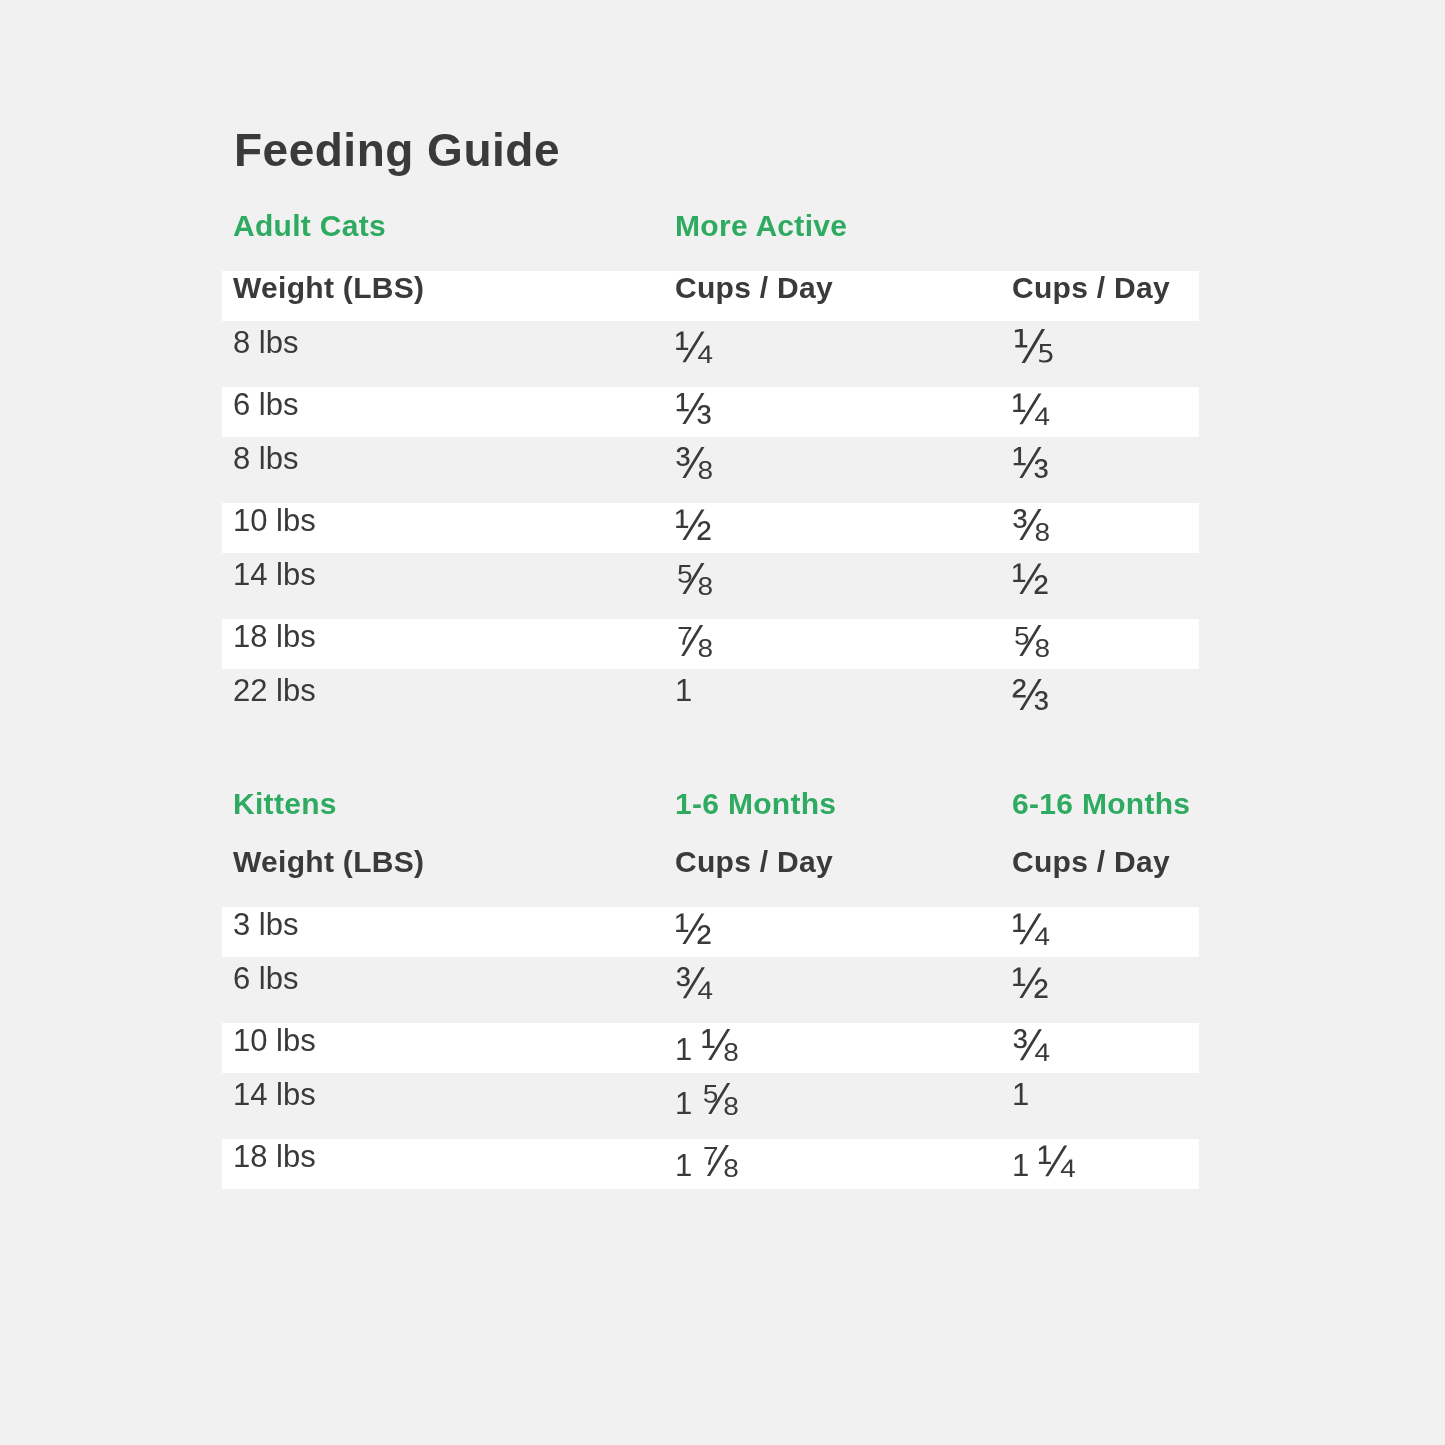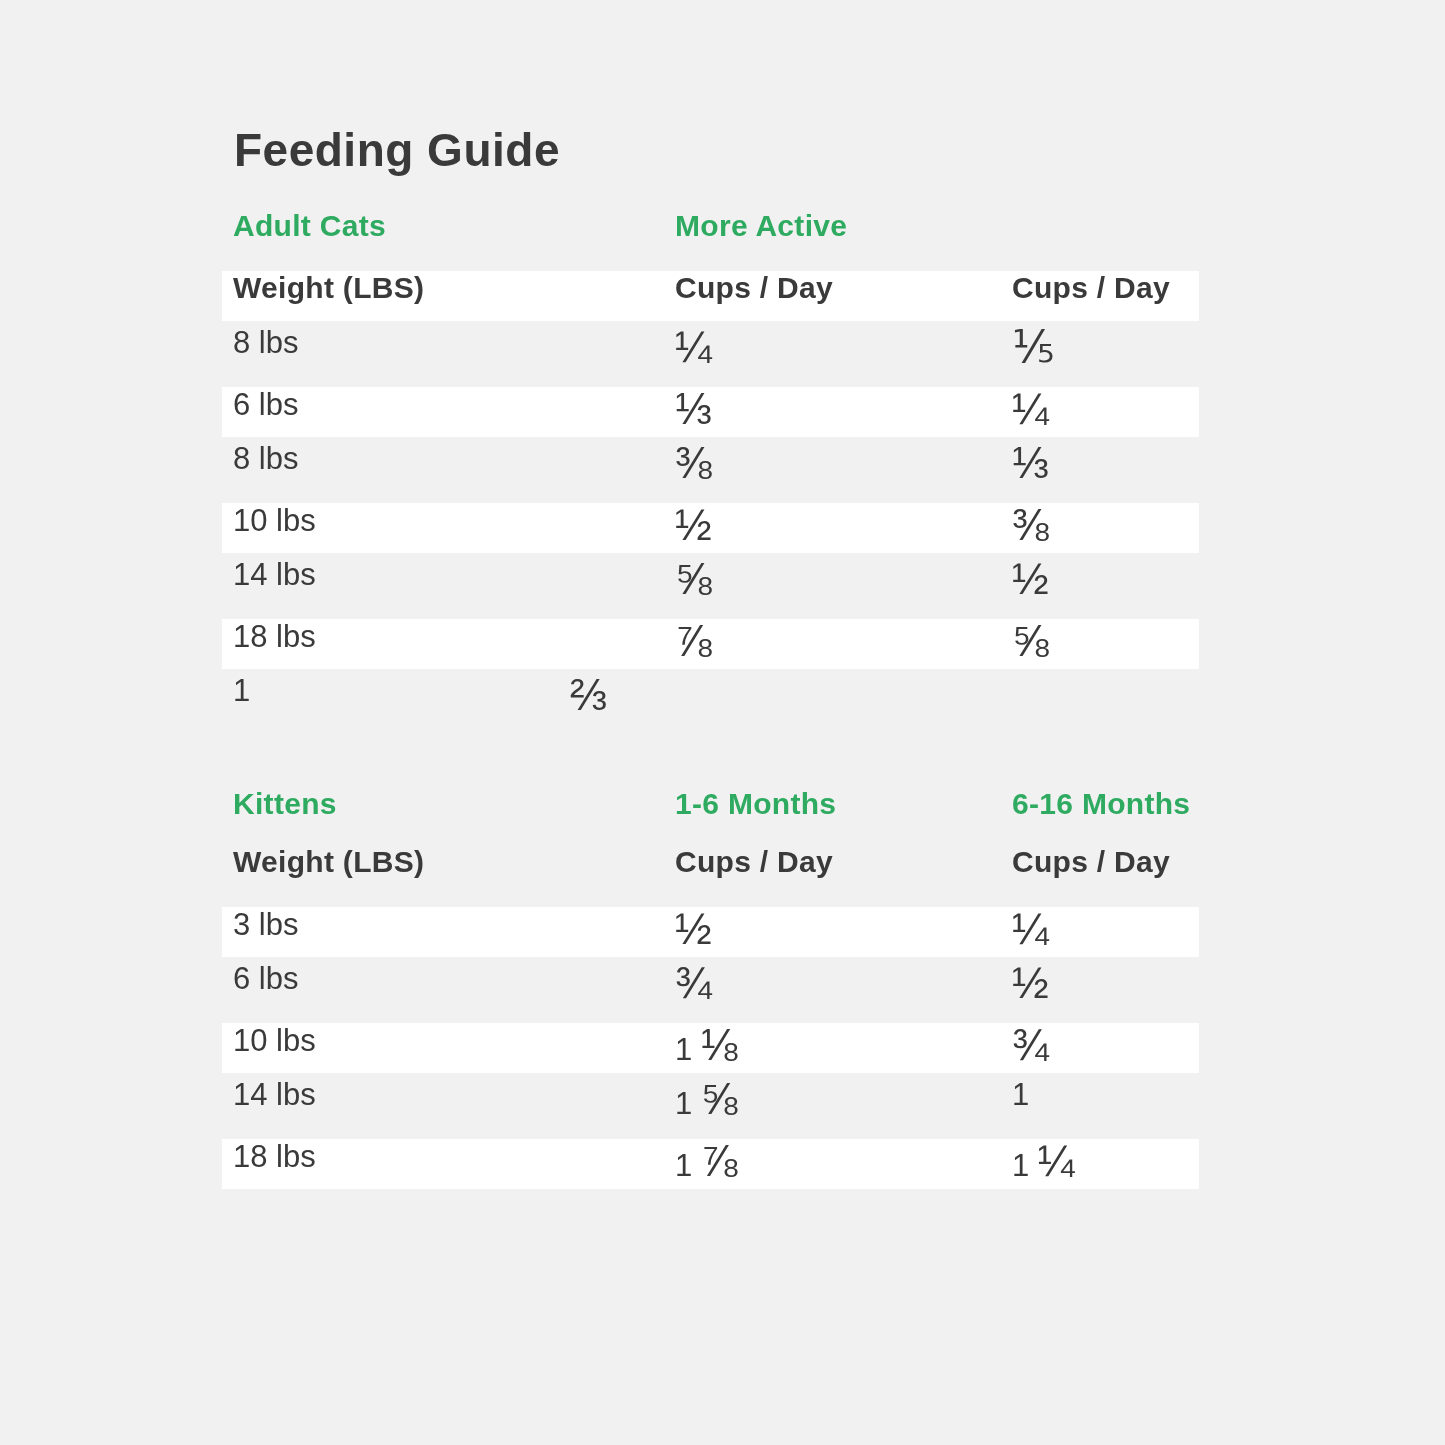--- a/index.html
+++ b/index.html
@@ -108,20 +108,21 @@
         <div class="c1 cell">14 lbs</div>
         <div class="c2 cell val"><span class="frac">⅝</span></div>
         <div class="c3 cell val"><span class="frac">½</span></div>
       </div>
       <div class="row data-row white">
         <div class="c1 cell">18 lbs</div>
         <div class="c2 cell val"><span class="frac">⅞</span></div>
         <div class="c3 cell val"><span class="frac">⅝</span></div>
       </div>
       <div class="row data-row">
+        <div class="c1 cell">22 lbs</div>
         <div class="c2 cell val">1</div>
         <div class="c3 cell val"><span class="frac">⅔</span></div>
       </div>
     </div>
 </section>
 
 <section class="table-section section-kittens">
   <div class="row group-row">
     <div class="c1 cell">Kittens</div>
     <div class="c2 cell">1-6 Months</div>

